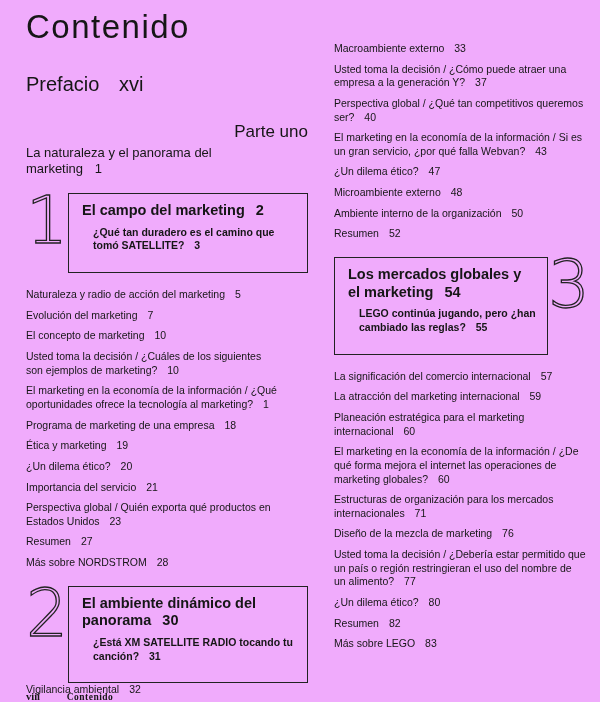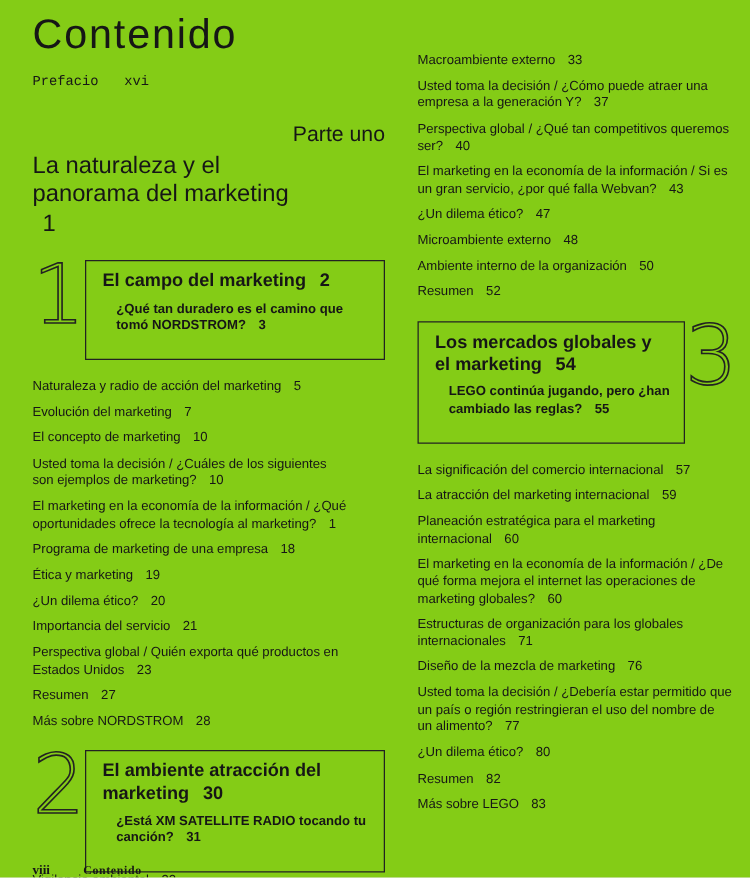--- a/index.html
+++ b/index.html
@@ -1,32 +1,32 @@
 <!DOCTYPE html>
 <html><head>
 <meta charset="utf-8">
 <style>
   html,body { margin:0; padding:0; background:#e8e8e8; }
   .page {
     width:600px; height:702px; box-sizing:border-box;
-    background:#84cc16; color:#161616;
+    background:#f0abfc; color:#161616;
     font-family:"Liberation Sans","DejaVu Sans",sans-serif;
     position:relative; overflow:hidden; margin:0 auto;
   }
   .columns { display:flex; }
   .col-left  { width:312px; box-sizing:border-box; padding:10px 4px 0 26px; }
   .col-right { width:288px; box-sizing:border-box; padding:42px 14px 0 22px; }
 
   .page-title { font-size:33px; font-weight:500; letter-spacing:1.5px; line-height:1.05; }
-  .preface { margin-top:15px; font-size:11px; font-weight:500;font-family:Liberation Mono, monospace; }
+  .preface { margin-top:28px; font-size:20px; font-weight:500; }
   .preface .pg-big { margin-left:14px; }
 
   .part-heading { margin-top:26px; }
   .part-label { font-size:17px; font-weight:500;text-align:right; }
-  .part-title { font-size:19px; font-weight:500; width:212px; line-height:1.25; margin-top:3px; }
+  .part-title { font-size:13px; font-weight:500; width:212px; line-height:1.25; margin-top:3px; }
   .part-title .pg-big { margin-left:8px; }
 
   .chapter-block { display:flex; align-items:flex-start; margin-top:16px; }
   .numeral {
     flex:none; width:42px; font-size:66px; line-height:0.92; margin-top:-2px;
     font-family:"DejaVu Sans",sans-serif; font-weight:100; color:#222;
     -webkit-text-fill-color:transparent; -webkit-text-stroke:1.3px #222;
   }
   .chapter-block.reverse .numeral { width:38px; text-align:right; }
   .chapter-box { flex:1; border:1.5px solid #222; padding:8px 10px 19px 13px; box-sizing:border-box; }
@@ -68,21 +68,21 @@
       </div>
 
       <div class="chapter-block">
         <div class="numeral">1</div>
         <div class="chapter-box">
           <div class="chapter-title">
             <span>El campo del marketing</span>
             <span class="pg">2</span>
           </div>
           <div class="chapter-sub">
-            <span>¿Qué tan duradero es el camino que tomó NORDSTROM?</span>
+            <span>¿Qué tan duradero es el camino que tomó SATELLITE?</span>
             <span class="pg">3</span>
           </div>
         </div>
       </div>
 
       <div class="toc-list">
 
           <div class="toc-item">
             <span>Naturaleza y radio de acción del marketing</span>
             <span class="pg">5</span>
@@ -141,21 +141,21 @@
           <div class="toc-item">
             <span>Más sobre NORDSTROM</span>
             <span class="pg">28</span>
           </div>
         </div>
 
       <div class="chapter-block">
         <div class="numeral">2</div>
         <div class="chapter-box">
           <div class="chapter-title">
-            <span>El ambiente atracción del marketing</span>
+            <span>El ambiente dinámico del panorama</span>
             <span class="pg">30</span>
           </div>
           <div class="chapter-sub">
             <span>¿Está XM SATELLITE RADIO tocando tu canción?</span>
             <span class="pg">31</span>
           </div>
         </div>
       </div>
 
       <div class="toc-list single-item">
@@ -244,21 +244,21 @@
             <span>Planeación estratégica para el marketing internacional</span>
             <span class="pg">60</span>
           </div>
 
           <div class="toc-item">
             <span>El marketing en la economía de la información / ¿De qué forma mejora el internet las operaciones de marketing globales?</span>
             <span class="pg">60</span>
           </div>
 
           <div class="toc-item">
-            <span>Estructuras de organización para los globales internacionales</span>
+            <span>Estructuras de organización para los mercados internacionales</span>
             <span class="pg">71</span>
           </div>
 
           <div class="toc-item">
             <span>Diseño de la mezcla de marketing</span>
             <span class="pg">76</span>
           </div>
 
           <div class="toc-item">
             <span>Usted toma la decisión / ¿Debería estar permitido que un país o región restringieran el uso del nombre de un alimento?</span>

